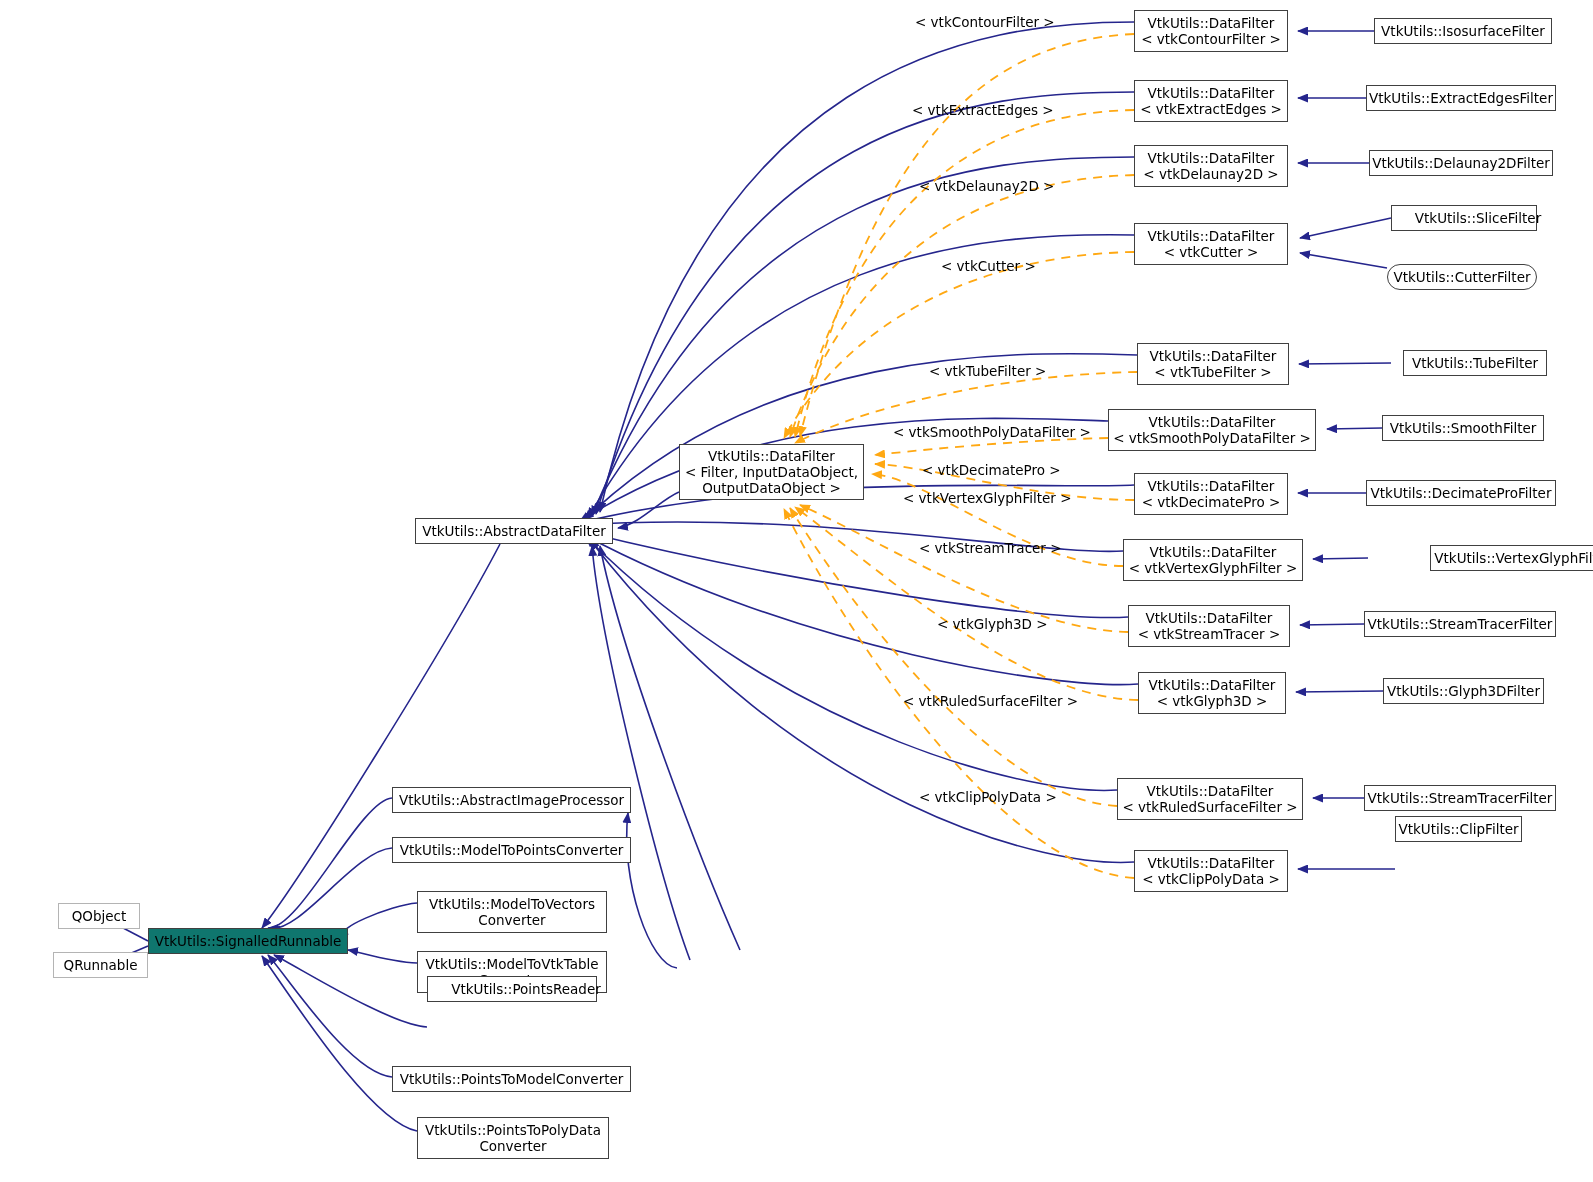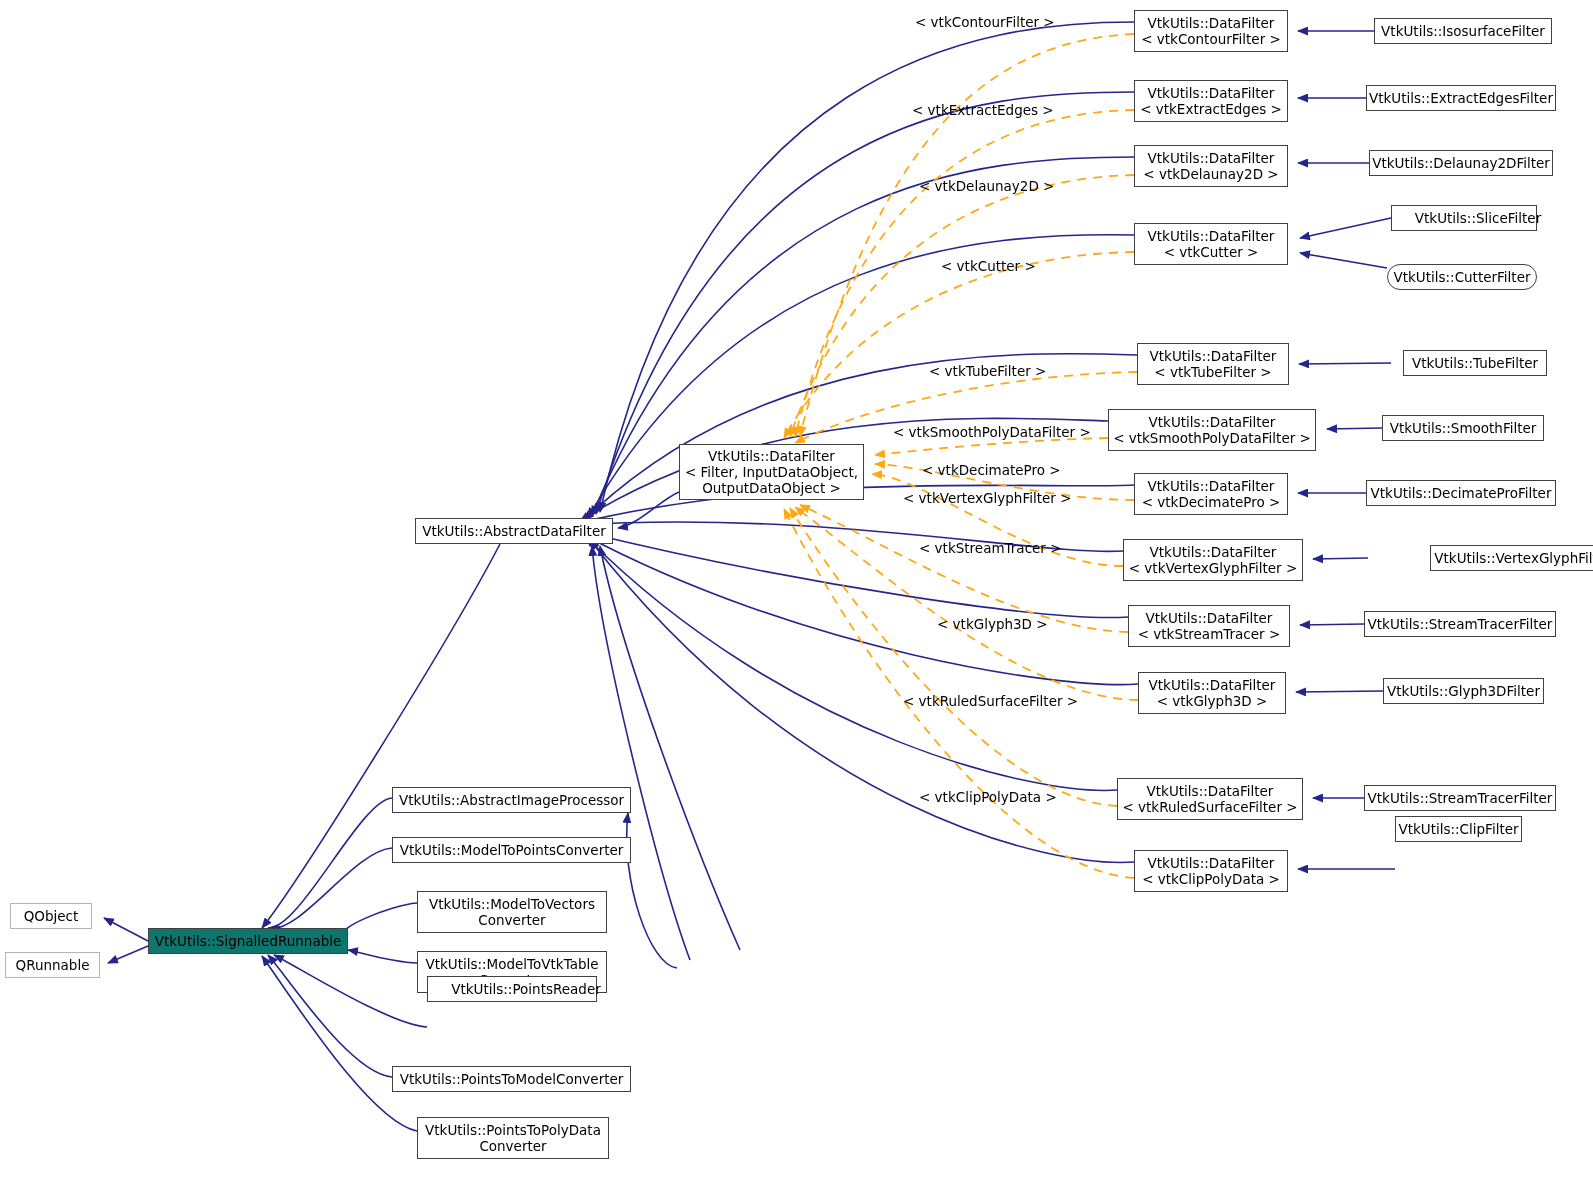--- a/index.html
+++ b/index.html
@@ -19,21 +19,21 @@
     color:#000000;
     font-size:13.5px;
     line-height:16px;
     display:flex;
     align-items:center;
     justify-content:center;
     text-align:center;
     white-space:pre;
     z-index:5;
   }
-  .node.ext{border-color:#b4b4b4;}
+  .node.ext{border-color:#b4b4b4;margin-left:48px;}
   .node.current{background:#0f766e;border-color:#404040;}
   .elabel{
     position:absolute;
     font-size:13.5px;
     line-height:15px;
     color:#000000;
     white-space:pre;
     background:transparent;
     z-index:6;
   }

